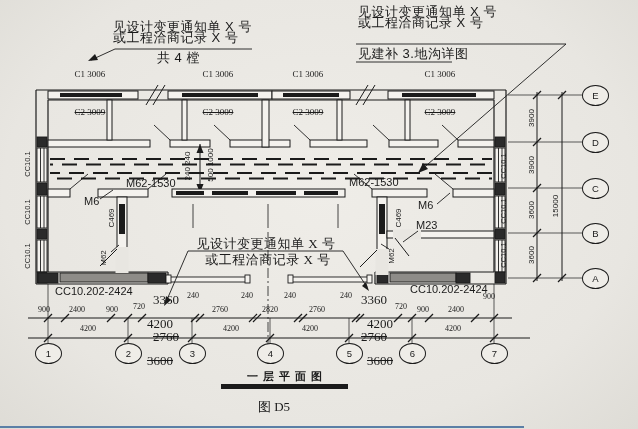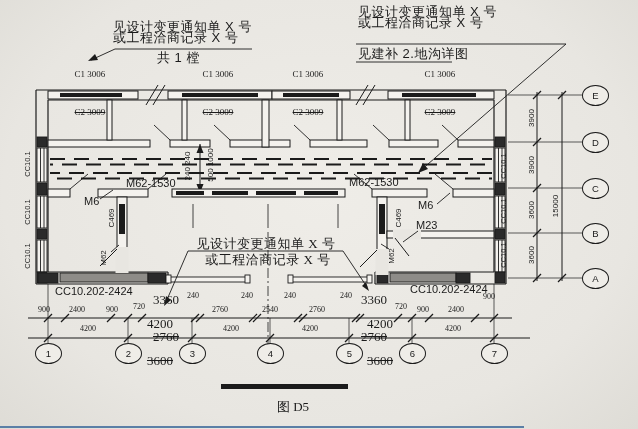--- a/index.html
+++ b/index.html
@@ -273,27 +273,27 @@
   </g>
 
   <rect x="221" y="384" width="127" height="5" fill="#1b1b1b"></rect>
   <line x1="0" y1="427" x2="524" y2="427" stroke="#5b7fa6" stroke-width="1.8"></line>
 </svg>
 
 <div class="lbl note" style="left:113px;top:21px">
   <div>见设计变更通知单 X 号</div>
   <div>或工程洽商记录 X 号</div>
 </div>
-<div class="lbl note" style="left:157px;top:52px">共 1 樘</div>
+<div class="lbl note" style="left:157px;top:52px">共 4 樘</div>
 
 <div class="lbl note" style="left:358px;top:6px">
   <div>见设计变更通知单 X 号</div>
   <div>或工程洽商记录 X 号</div>
 </div>
-<div class="lbl note" style="left:358px;top:48px">见建补 2.地沟详图</div>
+<div class="lbl note" style="left:358px;top:48px">见建补 3.地沟详图</div>
 
 <div class="lbl note c" style="left:266px;top:238px">见设计变更通知单 X 号</div>
 <div class="lbl note c" style="left:268px;top:254px">或工程洽商记录 X 号</div>
 
 <div class="lbl winlbl c" style="left:90px;top:69px">
       <div>C1  3006</div>
       <div class="old">C2  3009</div>
     </div>
 <div class="lbl winlbl c" style="left:218px;top:69px">
       <div>C1  3006</div>
@@ -341,21 +341,21 @@
 <div class="lbl dim c" style="left:77px;top:305px">2400</div>
 <div class="lbl dim c" style="left:112px;top:305px">900</div>
 <div class="lbl dim c" style="left:139px;top:302px">720</div>
 <div class="lbl dimstack c" style="left:166px;top:296px">
   <div>3360</div>
       <div class="old">2760</div>
 </div>
 <div class="lbl dim c" style="left:193px;top:291px">240</div>
 <div class="lbl dim c" style="left:220px;top:305px">2760</div>
 <div class="lbl dim c" style="left:247px;top:291px">240</div>
-<div class="lbl dim c" style="left:270px;top:305px">2540</div>
+<div class="lbl dim c" style="left:270px;top:305px">2820</div>
 <div class="lbl dim c" style="left:290px;top:291px">240</div>
 <div class="lbl dim c" style="left:317px;top:305px">2760</div>
 <div class="lbl dim c" style="left:346px;top:291px">240</div>
 <div class="lbl dimstack c" style="left:374px;top:296px">
   <div>3360</div>
       <div class="old">2760</div>
 </div>
 <div class="lbl dim c" style="left:401px;top:302px">720</div>
 <div class="lbl dim c" style="left:423px;top:305px">900</div>
 <div class="lbl dim c" style="left:456px;top:305px">2400</div>
@@ -381,15 +381,16 @@
 <div class="bubble" style="left:336px;top:343px">5</div>
 <div class="bubble" style="left:399px;top:343px">6</div>
 <div class="bubble" style="left:481px;top:343px">7</div>
 
 <div class="bubble" style="left:582px;top:85px">E</div>
 <div class="bubble" style="left:582px;top:132px">D</div>
 <div class="bubble" style="left:582px;top:178px">C</div>
 <div class="bubble" style="left:582px;top:223px">B</div>
 <div class="bubble" style="left:582px;top:268px">A</div>
 
-<div class="lbl fig c" style="left:293px;top:398px">图 D5</div>
+<div class="lbl title c" style="left:287px;top:369px">一层平面图</div>
+<div class="lbl fig c" style="left:274px;top:398px">图 D5</div>
 
 </div>
 
 </body></html>

